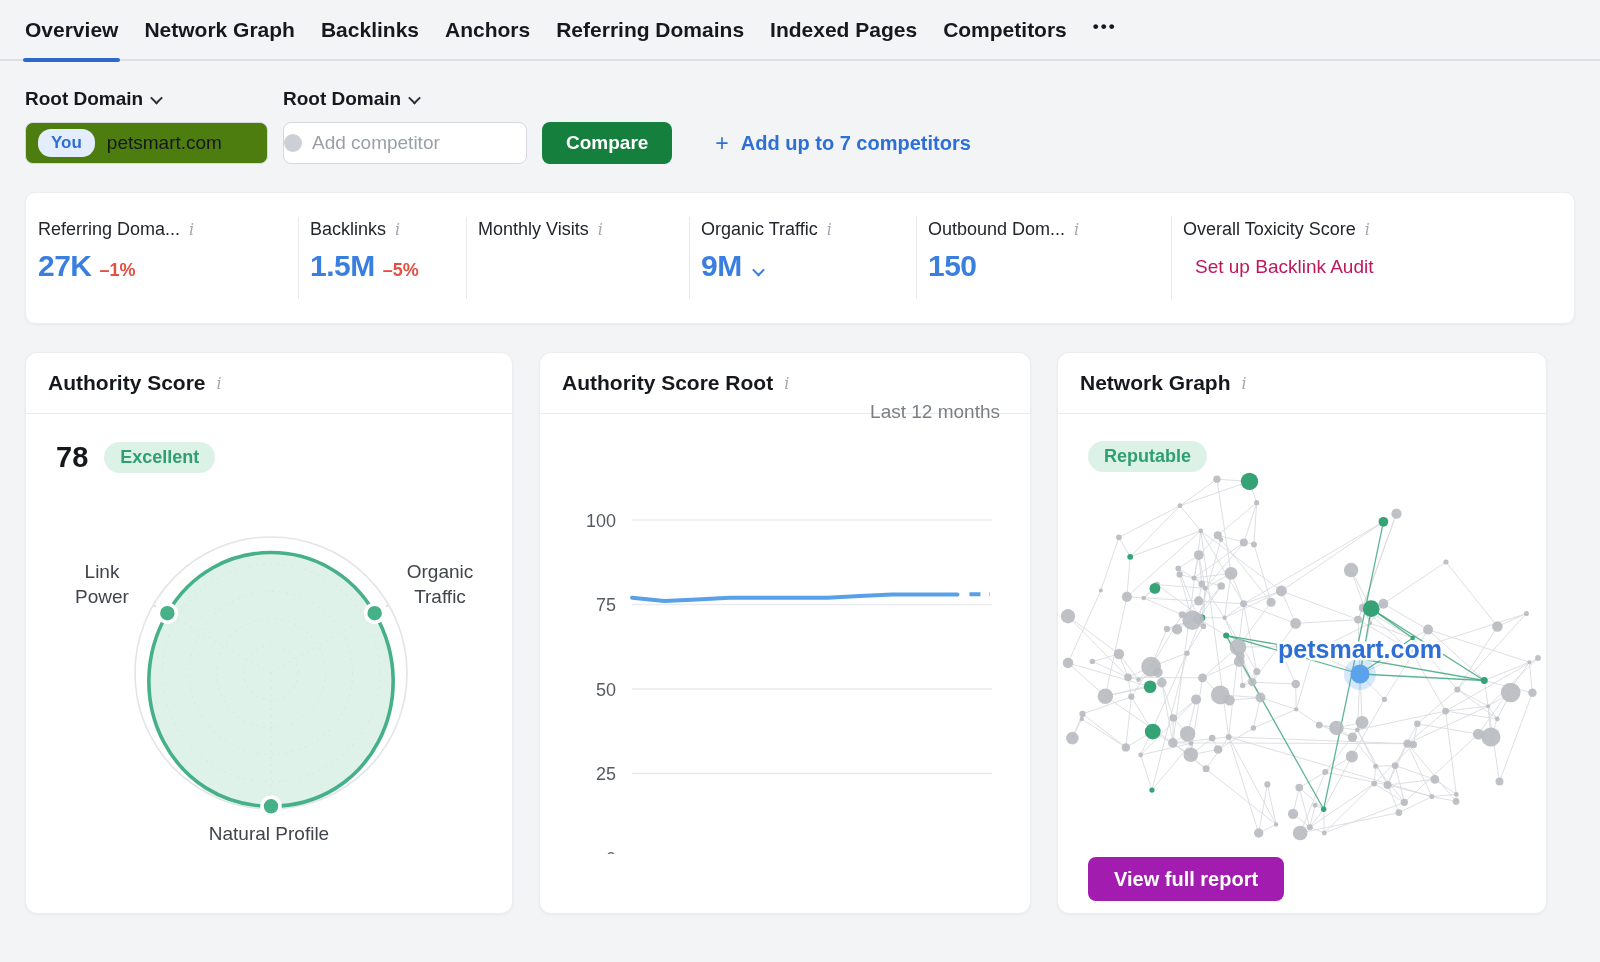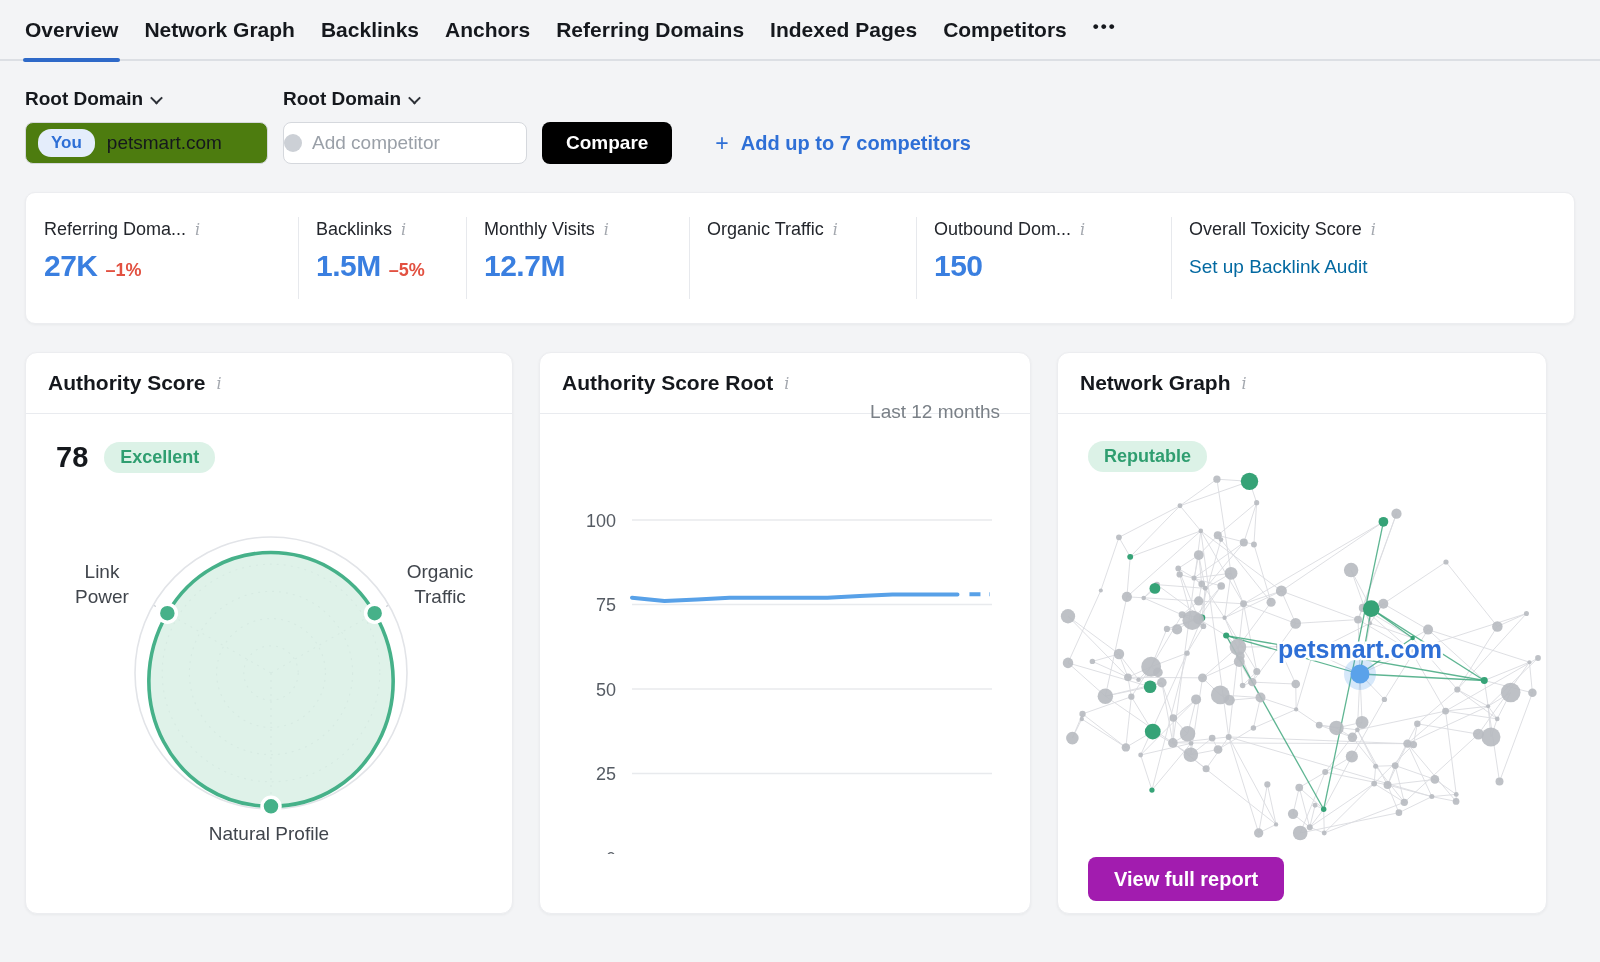--- a/index.html
+++ b/index.html
@@ -30,37 +30,37 @@
                 display:flex; align-items:center; gap:12px; padding:0 12px; }
   .you-badge { background:#e4edfb; color:#2e6fd6; font-size:17px; font-weight:600;
                padding:4px 13px; border-radius:13px; }
   .domain-text { font-size:19px; color:#15181d; }
   .competitor-box { width:244px; height:42px; background:#fff; border:1px solid #d5d8dd; border-radius:8px;
                 display:flex; align-items:center; gap:10px; padding:0 0; }
   .fav-circle { width:18px; height:18px; border-radius:50%; background:#ccd0d6; flex:none; }
   .competitor-box input { border:none; outline:none; font-size:19px; color:#15181d; width:170px;
                 font-family:"Liberation Sans",sans-serif; background:transparent; }
   .competitor-box input::placeholder { color:#9aa0a8; }
-  .compare-btn { height:42px; padding:0 24px; background:#000000; color:#fff; border:none; border-radius:8px;
+  .compare-btn { height:42px; padding:0 24px; background:#15803d; color:#fff; border:none; border-radius:8px;
                 font-size:19px; font-weight:700; cursor:pointer; font-family:"Liberation Sans",sans-serif; }
   .add-link { display:flex; align-items:center; gap:12px; margin-left:28px; color:#2e6fd6;
               font-size:20px; font-weight:600; cursor:pointer; }
   .add-link .plus { font-size:23px; font-weight:500; }
   
   .metrics-card { margin:28px 25px 0; height:132px; background:#fff; border:1px solid #ecedf0;
                   border-radius:10px; box-shadow:0 1px 3px rgba(25,30,40,.05); display:flex; }
-  .metric-cell { position:relative; padding:26px 8px 0 18px; }
+  .metric-cell { position:relative; padding:26px 8px 0 12px; }
   .metric-cell + .metric-cell::before { content:""; position:absolute; left:0; top:24px; bottom:24px;
                   width:1px; background:#e7e9ed; }
   .metric-label-row { display:flex; align-items:center; gap:9px; font-size:18px; color:#23262c; white-space:nowrap; }
   .info-i { font-family:"DejaVu Serif", serif; font-style:italic; font-size:16px; color:#a4a8af; }
   .metric-value-row { display:flex; align-items:baseline; gap:8px; margin-top:9px; }
   .metric-value { font-size:30px; font-weight:700; color:#3a7fe0; letter-spacing:-0.5px; }
   .metric-delta { font-size:18px; font-weight:600; color:#e25141; }
-  .metric-link { margin-top:16px; font-size:19px; color:#0369a1; cursor:pointer; white-space:nowrap; }
+  .metric-link { margin-top:16px; font-size:19px; color:#be185d; cursor:pointer; white-space:nowrap;margin-left:12px; }
   
   .cards-row { display:flex; gap:26px; margin:28px 25px 0; }
   .card { position:relative; background:#fff; border:1px solid #ecedf0; border-radius:12px;
           box-shadow:0 1px 3px rgba(25,30,40,.05); height:562px; overflow:hidden; }
   .card-1 { width:488px; } .card-2 { width:492px; } .card-3 { width:490px; }
   .card-header { height:61px; display:flex; align-items:center; gap:11px; padding:0 22px;
           border-bottom:1px solid #e9ebef; }
   .card-title { font-size:21px; font-weight:700; color:#15181d; }
   .score-row { display:flex; align-items:center; gap:16px; padding:27px 30px 0; }
   .score-num { font-size:29px; font-weight:700; color:#15181d; }
@@ -137,28 +137,29 @@
       <div class="metric-value-row">
         <span class="metric-value">1.5M</span>
         <span class="metric-delta">–5%</span>
       </div>
     </div>
     <div class="metric-cell" style="flex: 0 0 223px;">
       <div class="metric-label-row">
         <span>Monthly Visits</span>
         <span class="info-i">i</span>
       </div>
-      <div class="metric-value-row">
-        <span class="metric-value">12.7M</span>
-      </div>
     </div>
     <div class="metric-cell" style="flex: 0 0 227px;">
       <div class="metric-label-row">
         <span>Organic Traffic</span>
         <span class="info-i">i</span>
+      </div>
+      <div class="metric-value-row">
+        <span class="metric-value">9M</span>
+        <i class="chev blue" style="margin-left: 4px;"></i>
       </div>
     </div>
     <div class="metric-cell" style="flex: 0 0 255px;">
       <div class="metric-label-row">
         <span>Outbound Dom...</span>
         <span class="info-i">i</span>
       </div>
       <div class="metric-value-row">
         <span class="metric-value">150</span>
       </div>

